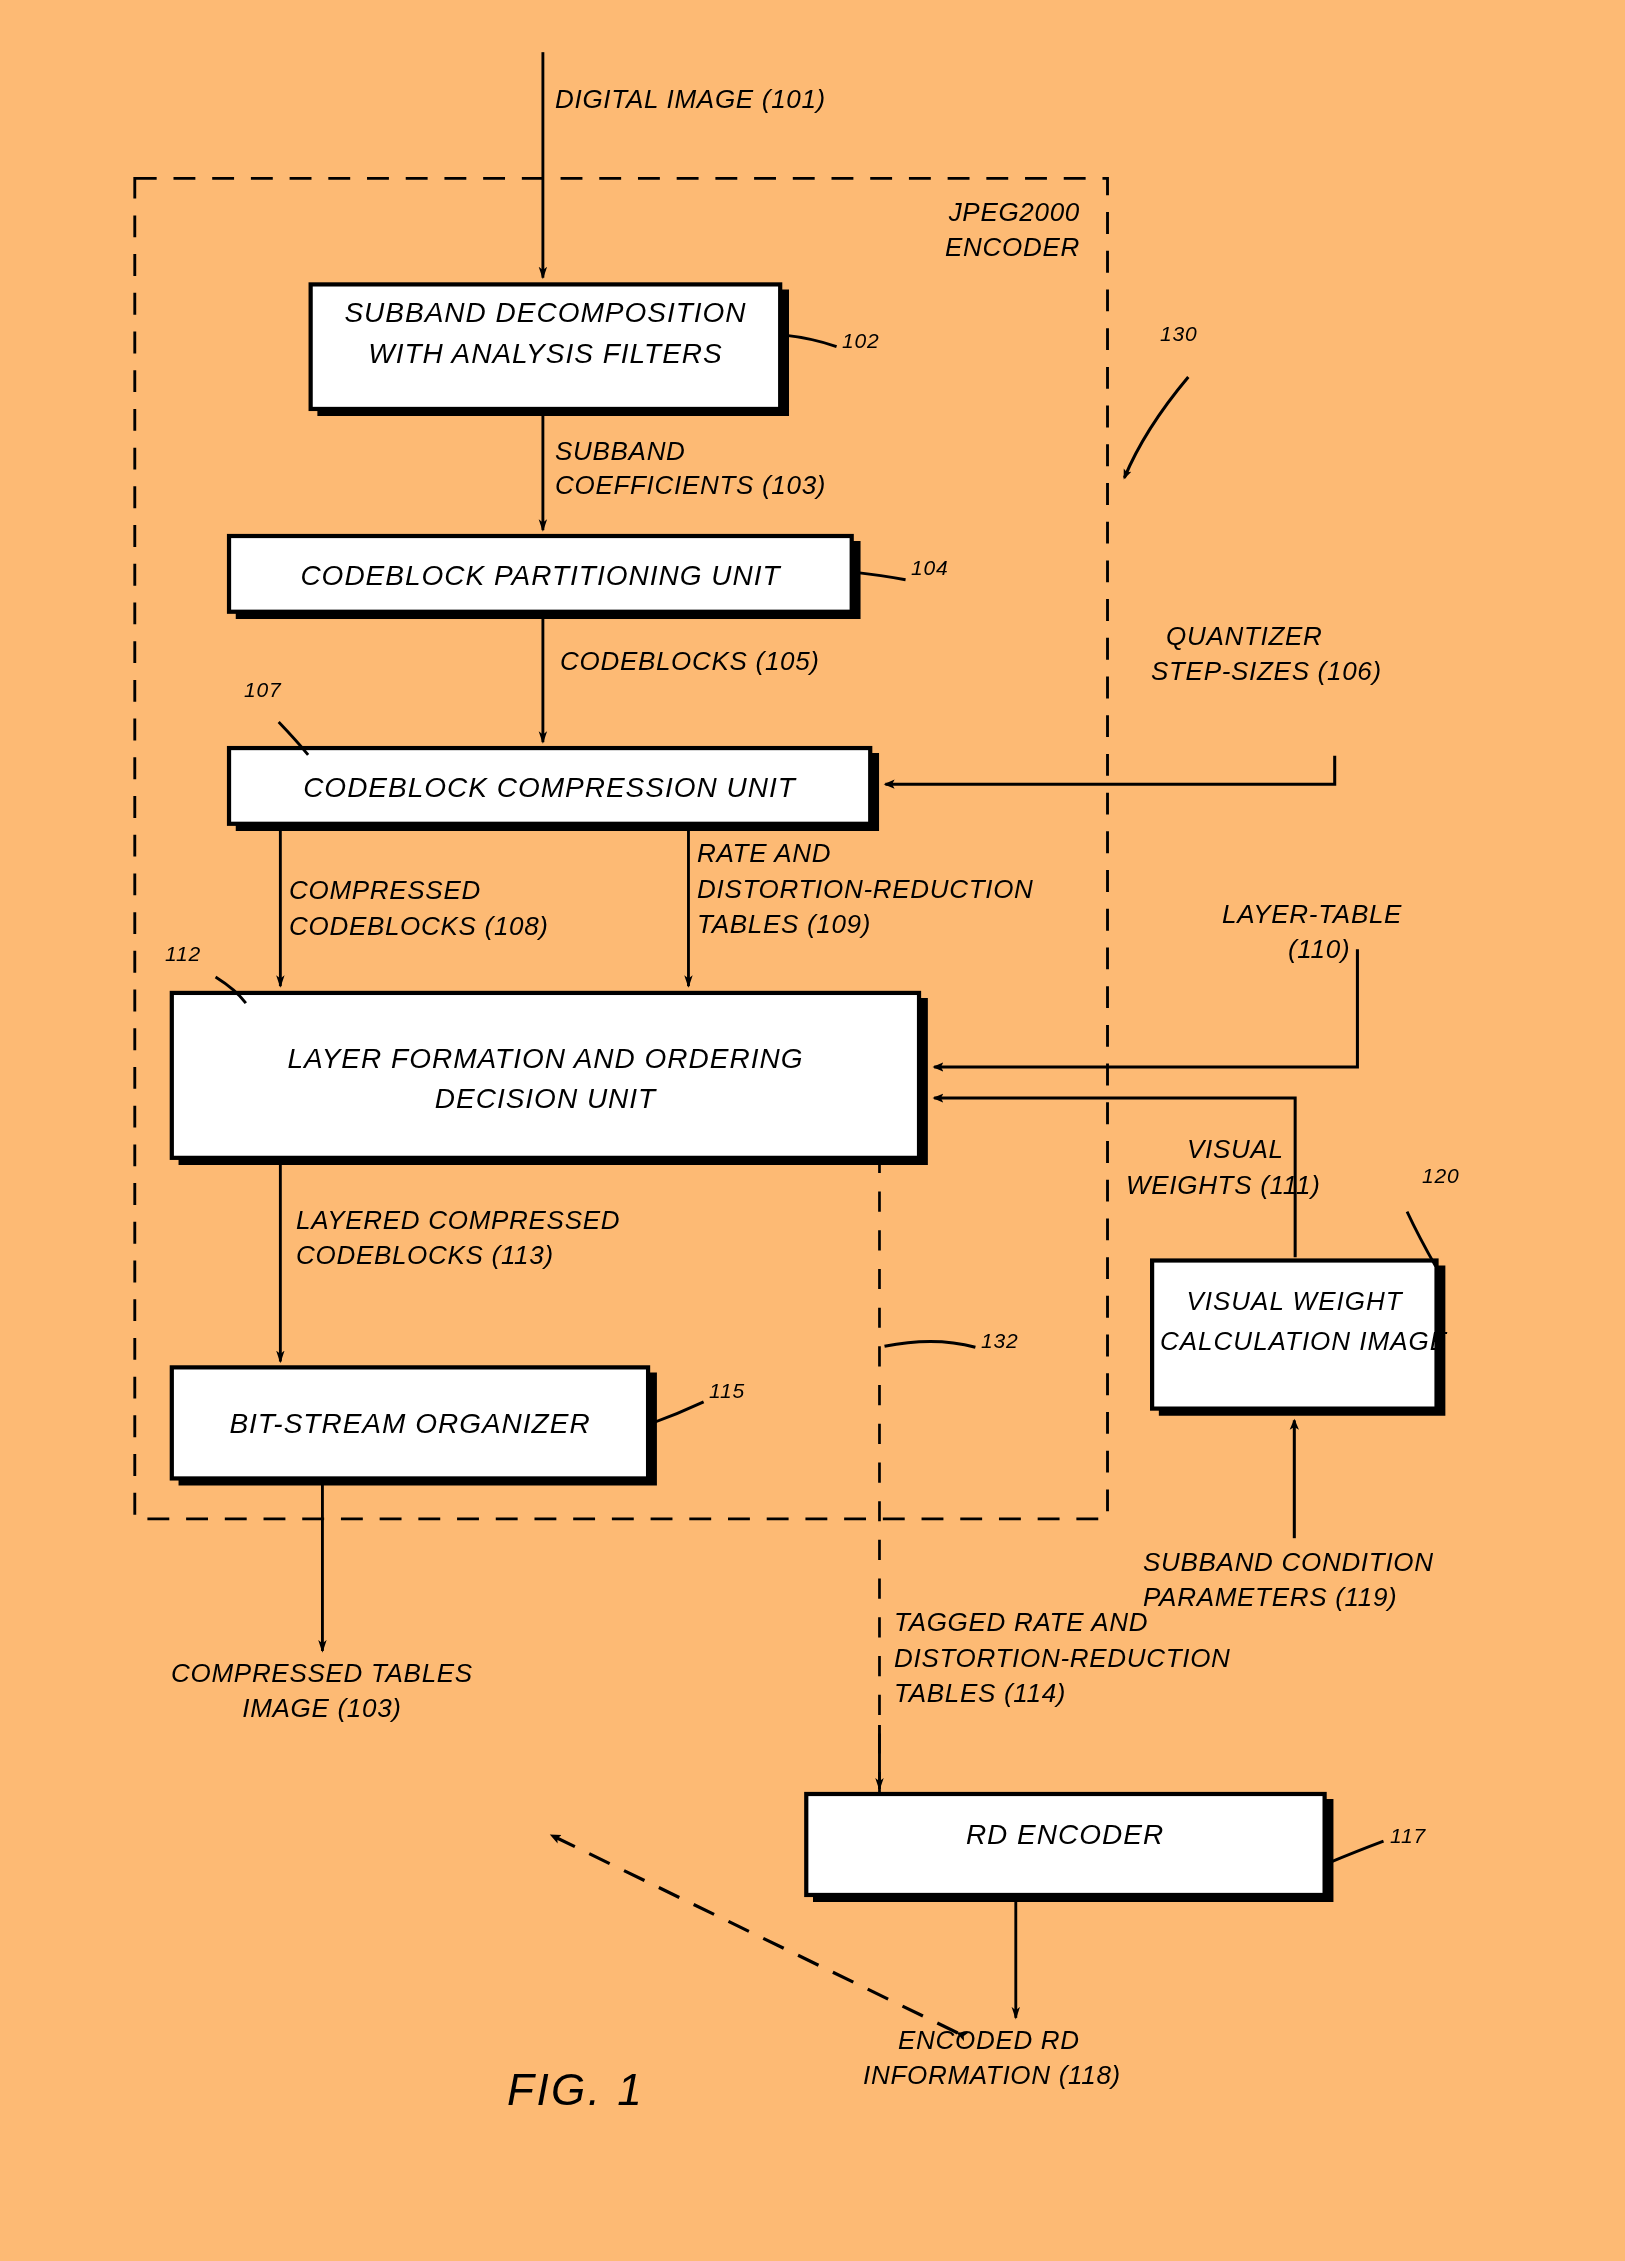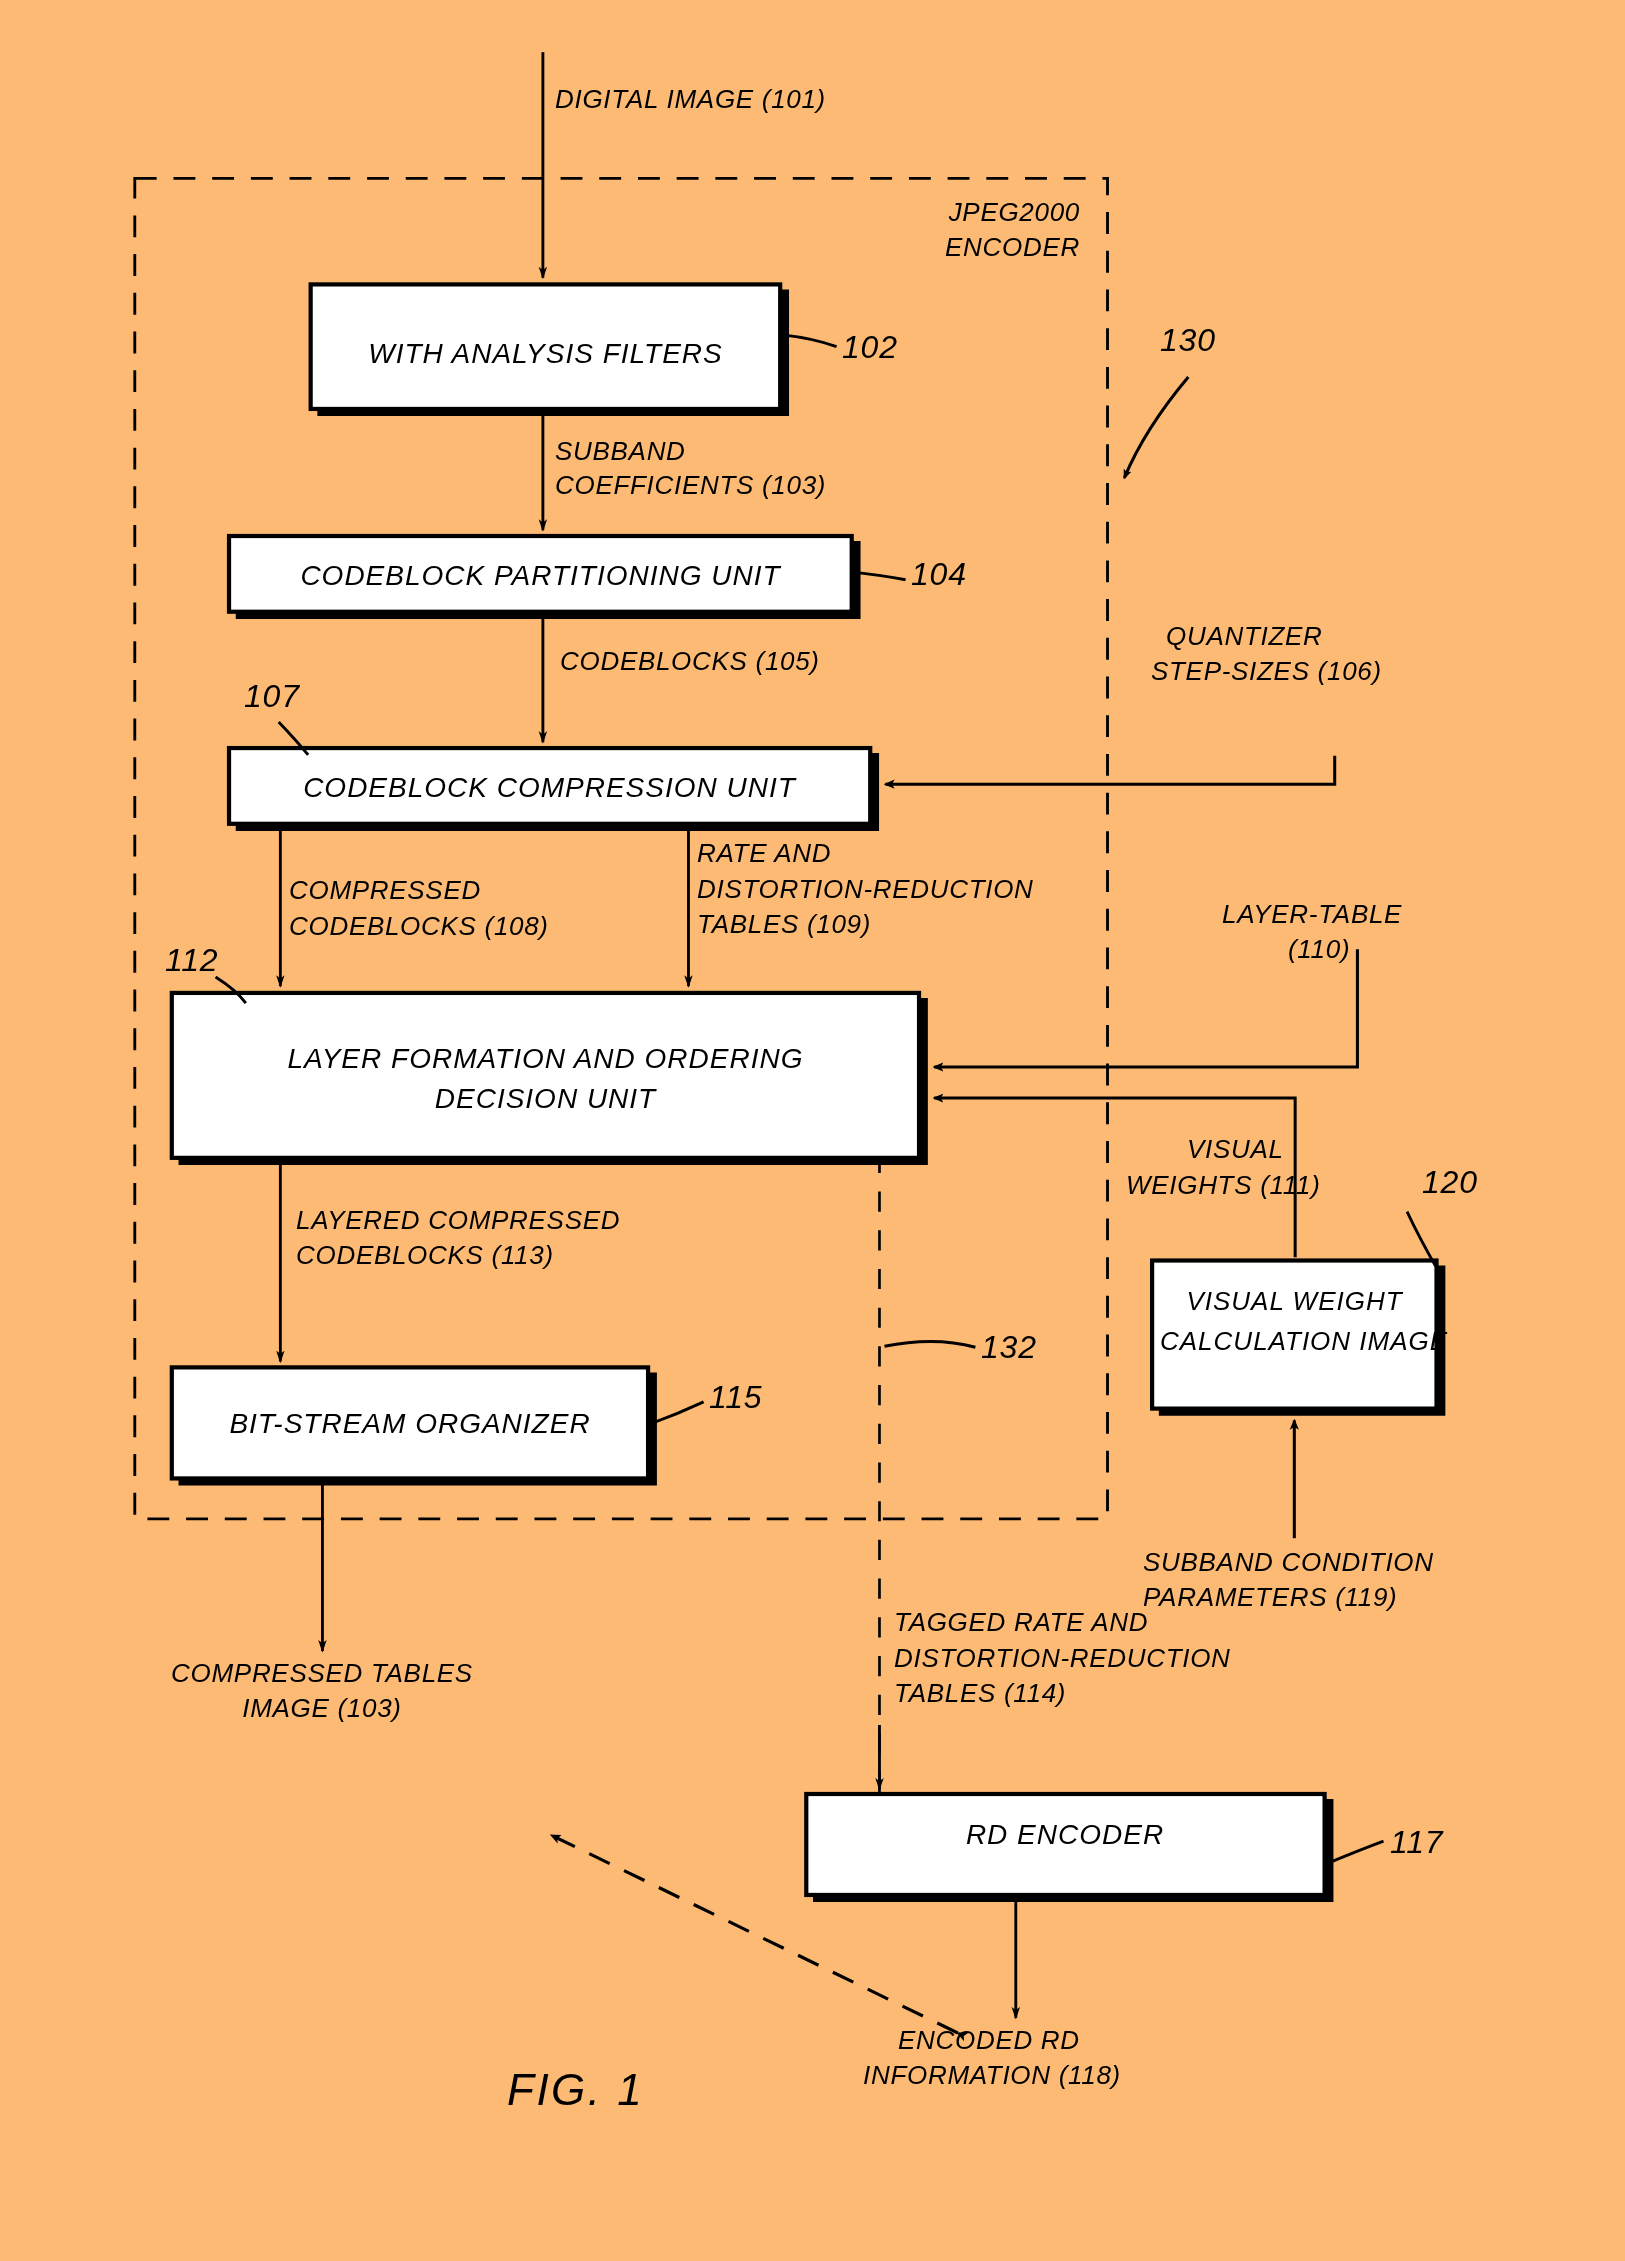--- a/index.html
+++ b/index.html
@@ -38,21 +38,21 @@
   .box-label {
     font-size: 28px;
     text-align: center;
     letter-spacing: 1px;
   }
   .flow-label {
     font-size: 26px;
     letter-spacing: 0.7px;
   }
   .ref-num {
-    font-size: 32px;
+    font-size: 21px;
     letter-spacing: 0.8px;
   }
   .fig-label {
     font-size: 44px;
     letter-spacing: 2.5px;
   }
   .center {
     text-align: center;
   }
 </style>
@@ -190,20 +190,21 @@
       <path d="M 1138 2416 L 655 2181" fill="none" stroke="#000" stroke-width="3.8" stroke-dasharray="27 19" marker-start="url(#arrowSolid)" marker-end="url(#arrowSolid)"></path>
     </g>
 
   </svg>
 
   <div class="lbl flow-label" style="left:555px; top:84px;">DIGITAL IMAGE (101)</div>
 
   <div class="lbl flow-label" style="left:903px; top:197px; text-align:right; width:177px;">JPEG2000</div>
   <div class="lbl flow-label" style="left:903px; top:232px; text-align:right; width:177px;">ENCODER</div>
 
+  <div class="lbl box-label" style="left:321px; top:296px; width:449px;">SUBBAND DECOMPOSITION</div>
   <div class="lbl box-label" style="left:321px; top:337px; width:449px;">WITH ANALYSIS FILTERS</div>
   <div class="lbl ref-num" style="left:842px; top:328px;">102</div>
 
   <div class="lbl flow-label" style="left:555px; top:436px;">SUBBAND</div>
   <div class="lbl flow-label" style="left:555px; top:470px;">COEFFICIENTS (103)</div>
 
   <div class="lbl box-label" style="left:239px; top:559px; width:603px;">CODEBLOCK PARTITIONING UNIT</div>
   <div class="lbl ref-num" style="left:911px; top:555px;">104</div>
 
   <div class="lbl flow-label" style="left:560px; top:646px;">CODEBLOCKS (105)</div>

